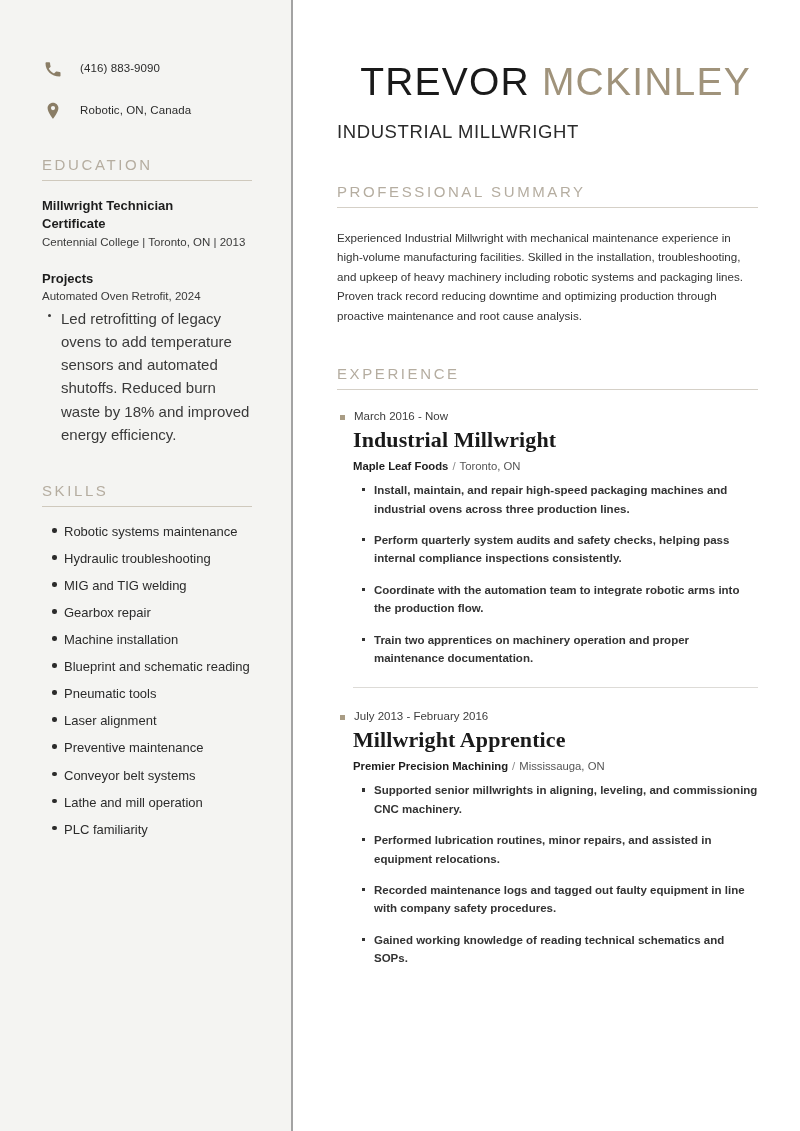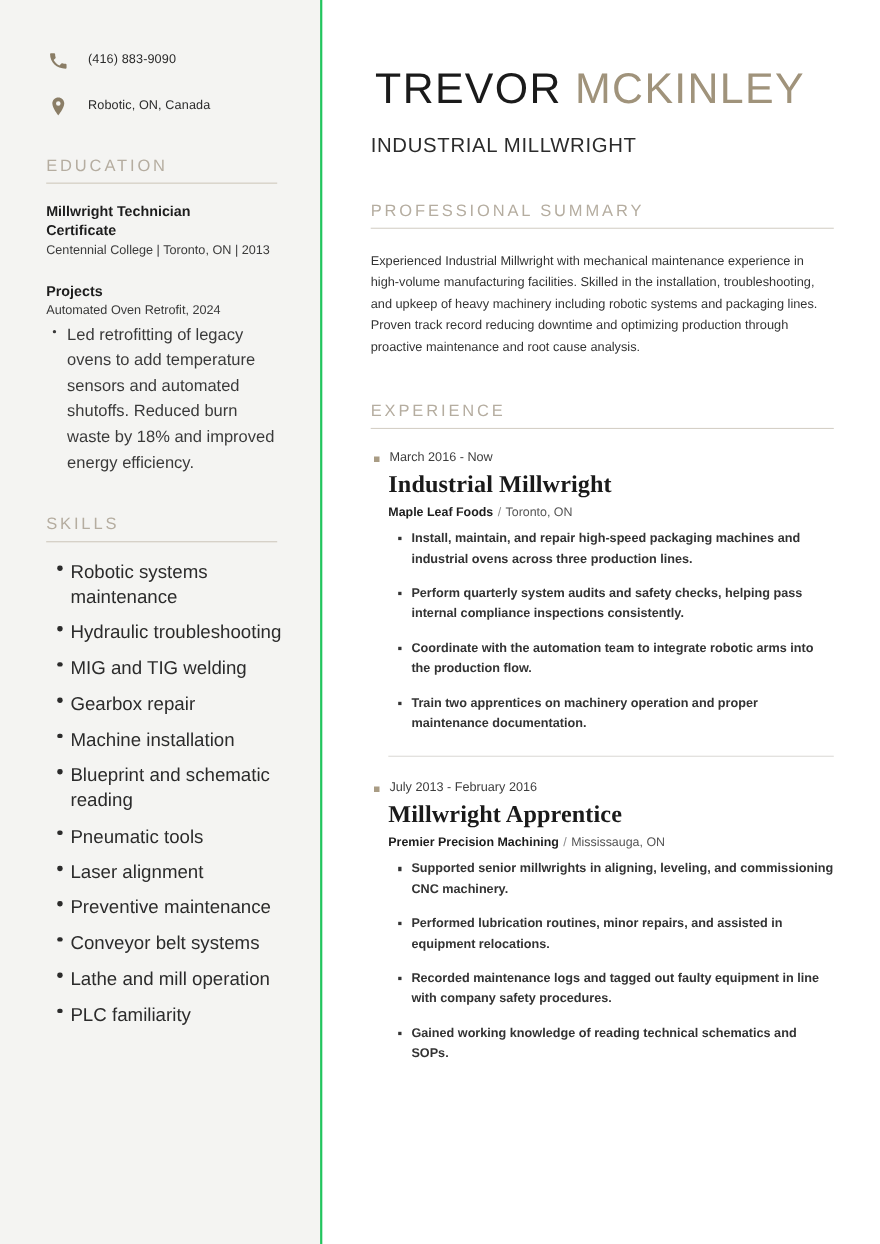--- a/index.html
+++ b/index.html
@@ -9,23 +9,23 @@
     font-family:"Liberation Sans", sans-serif;
     -webkit-font-smoothing:antialiased;
     overflow:hidden;
   }
   .page { position:relative; width:800px; height:1131px; display:flex; }
 
   
   .sidebar {
     width:293px;
     background:#f4f4f2;
-    border-right:2px solid #22c55e;
+    border-right:2px solid #a3a3a3;
     box-sizing:border-box;
-    padding:44px 34px 0 42px;
+    padding:58px 34px 0 42px;
   }
   .contact-list { margin:0 0 34px 0; }
   .contact-row {
     display:flex; align-items:center;
     margin-bottom:20px;
   }
   .contact-icon {
     width:22px; height:22px;
     margin-right:16px;
     flex:0 0 22px;
@@ -83,21 +83,21 @@
     width:3px; height:3px; border-radius:50%;
     background:#3a3a3a;
   }
   .edu-block { margin-bottom:36px; }
 
   ul.skills {
     margin:0; padding:0; list-style:none;
   }
   ul.skills li {
     position:relative;
-    font-size:17px; color:#2b2b2b;
+    font-size:13px; color:#2b2b2b;
     line-height:1.35;
     margin-bottom:9.5px;
     padding-left:22px;
   }
   ul.skills li:before {
     content:"";
     position:absolute; left:10px; top:5px;
     width:4.5px; height:4.5px; border-radius:50%;
     background:#2b2b2b;
   }
@@ -106,22 +106,23 @@
   .main {
     flex:1;
     box-sizing:border-box;
     padding:62px 42px 0 44px;
   }
   .name {
     font-size:39px;
     font-weight:300;
     letter-spacing:1.2px;
     line-height:1.05;
-    margin:0 0 18px 4px;
+    margin:0 0 18px 16px;
     white-space:nowrap;
+    text-align:center;
   }
   .name .first { color:#1a1a1a; }
   .name .last  { color:#a0937b; }
   .job-title-head {
     font-size:18.5px;
     letter-spacing:0.6px;
     color:#2b2b2b;
     font-weight:400;
     margin:0 0 40px 0;
   }

